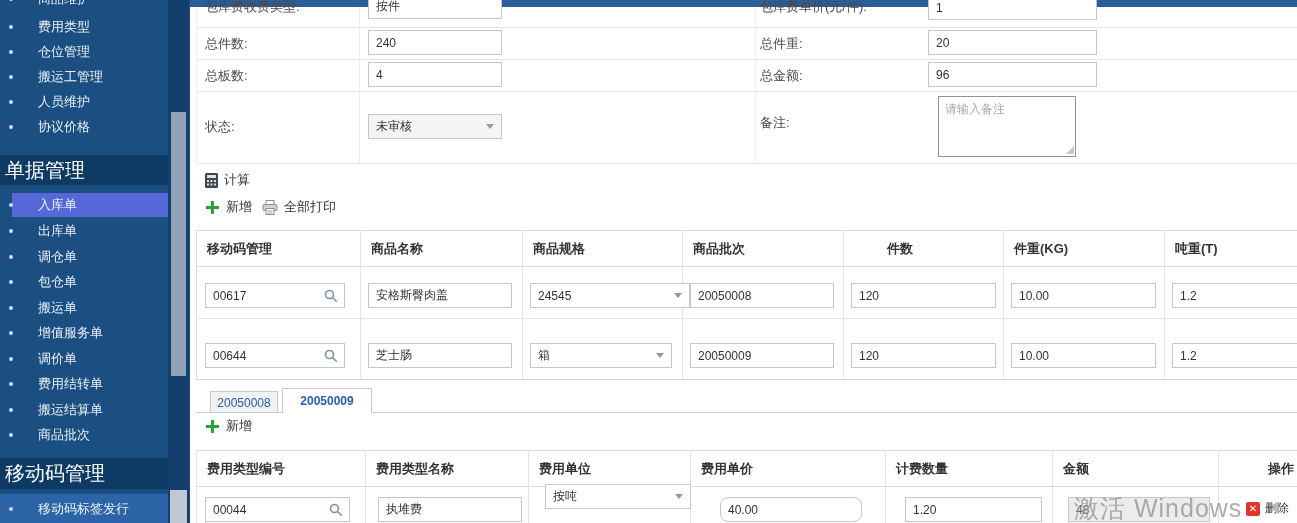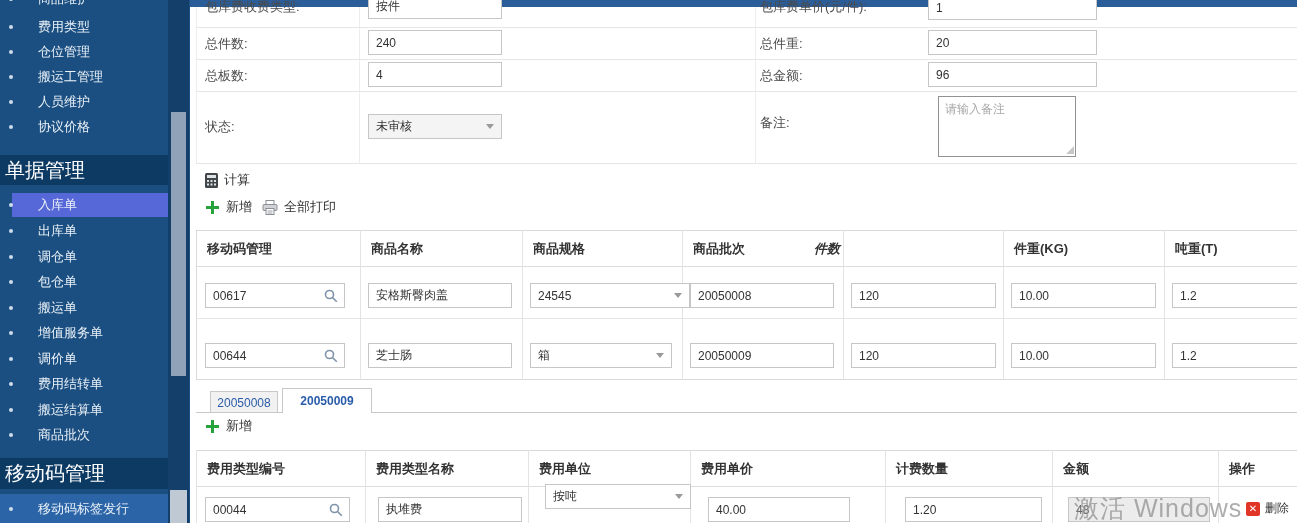--- a/index.html
+++ b/index.html
@@ -216,21 +216,21 @@
     <div class="vline" style="left:332px;top:230px;height:150px;background:#e3e3e3;"></div>
     <div class="vline" style="left:492px;top:230px;height:150px;background:#e3e3e3;"></div>
     <div class="vline" style="left:653px;top:230px;height:150px;background:#e3e3e3;"></div>
     <div class="vline" style="left:813px;top:230px;height:150px;background:#e3e3e3;"></div>
     <div class="vline" style="left:974px;top:230px;height:150px;background:#e3e3e3;"></div>
 
     <div class="th" style="left:17px;top:231px;">移动码管理</div>
     <div class="th" style="left:181px;top:231px;">商品名称</div>
     <div class="th" style="left:343px;top:231px;">商品规格</div>
     <div class="th" style="left:503px;top:231px;">商品批次</div>
-    <div class="th" style="left:624px;top:231px;font-style:italic;">件数</div>
+    <div class="th" style="left:697px;top:231px;">件数</div>
     <div class="th" style="left:824px;top:231px;">件重(KG)</div>
     <div class="th" style="left:985px;top:231px;">吨重(T)</div>
 
     <div class="sfield" style="left:15px;top:283px;width:140px;">
       <input value="00617" style="">
       <svg class="mag" width="14" height="14" viewBox="0 0 14 14">
         <circle cx="5.5" cy="5.5" r="4" fill="none" stroke="#7e93aa" stroke-width="1.6"></circle>
         <line x1="8.7" y1="8.7" x2="12.8" y2="12.8" stroke="#7e93aa" stroke-width="1.6"></line>
       </svg>
     </div>
@@ -281,35 +281,35 @@
     <div class="vline" style="left:695px;top:450px;height:73px;background:#e3e3e3;"></div>
     <div class="vline" style="left:862px;top:450px;height:73px;background:#e3e3e3;"></div>
     <div class="vline" style="left:1028px;top:450px;height:73px;background:#e3e3e3;"></div>
 
     <div class="th" style="left:17px;top:451px;">费用类型编号</div>
     <div class="th" style="left:186px;top:451px;">费用类型名称</div>
     <div class="th" style="left:349px;top:451px;">费用单位</div>
     <div class="th" style="left:511px;top:451px;">费用单价</div>
     <div class="th" style="left:706px;top:451px;">计费数量</div>
     <div class="th" style="left:873px;top:451px;">金额</div>
-    <div class="th" style="left:1039px;top:451px;">操作</div>
+    <div class="th" style="left:1078px;top:451px;">操作</div>
 
     <div class="sfield" style="left:15px;top:497px;width:145px;">
       <input value="00044" style="">
       <svg class="mag" width="14" height="14" viewBox="0 0 14 14">
         <circle cx="5.5" cy="5.5" r="4" fill="none" stroke="#7e93aa" stroke-width="1.6"></circle>
         <line x1="8.7" y1="8.7" x2="12.8" y2="12.8" stroke="#7e93aa" stroke-width="1.6"></line>
       </svg>
     </div>
     <input class="ipt" style="left: 188px; top: 497px; width: 144px;" value="执堆费">
     <div class="combo" style="left:355px;top:484px;width:146px;">
       <span class="ctext">按吨</span>
       <span class="caret"></span>
     </div>
-    <input class="ipt" style="left: 518px; top: 497px; width: 142px;" value="40.00">
+    <input class="ipt" style="left: 530px; top: 497px; width: 142px; border-radius: 8px;" value="40.00">
     <input class="ipt" style="left: 715px; top: 497px; width: 137px;" value="1.20">
     <input class="ipt disabled" style="left: 878px; top: 497px; width: 142px;" value="48">
     <div class="delbtn" style="left:1056px;top:500px;">
       <span class="delico">✕</span>
       <span>删除</span>
     </div>
 
     <div class="watermark" style="left:884px;top:492px;">激活 Windows</div>
   </main>
 </div>

